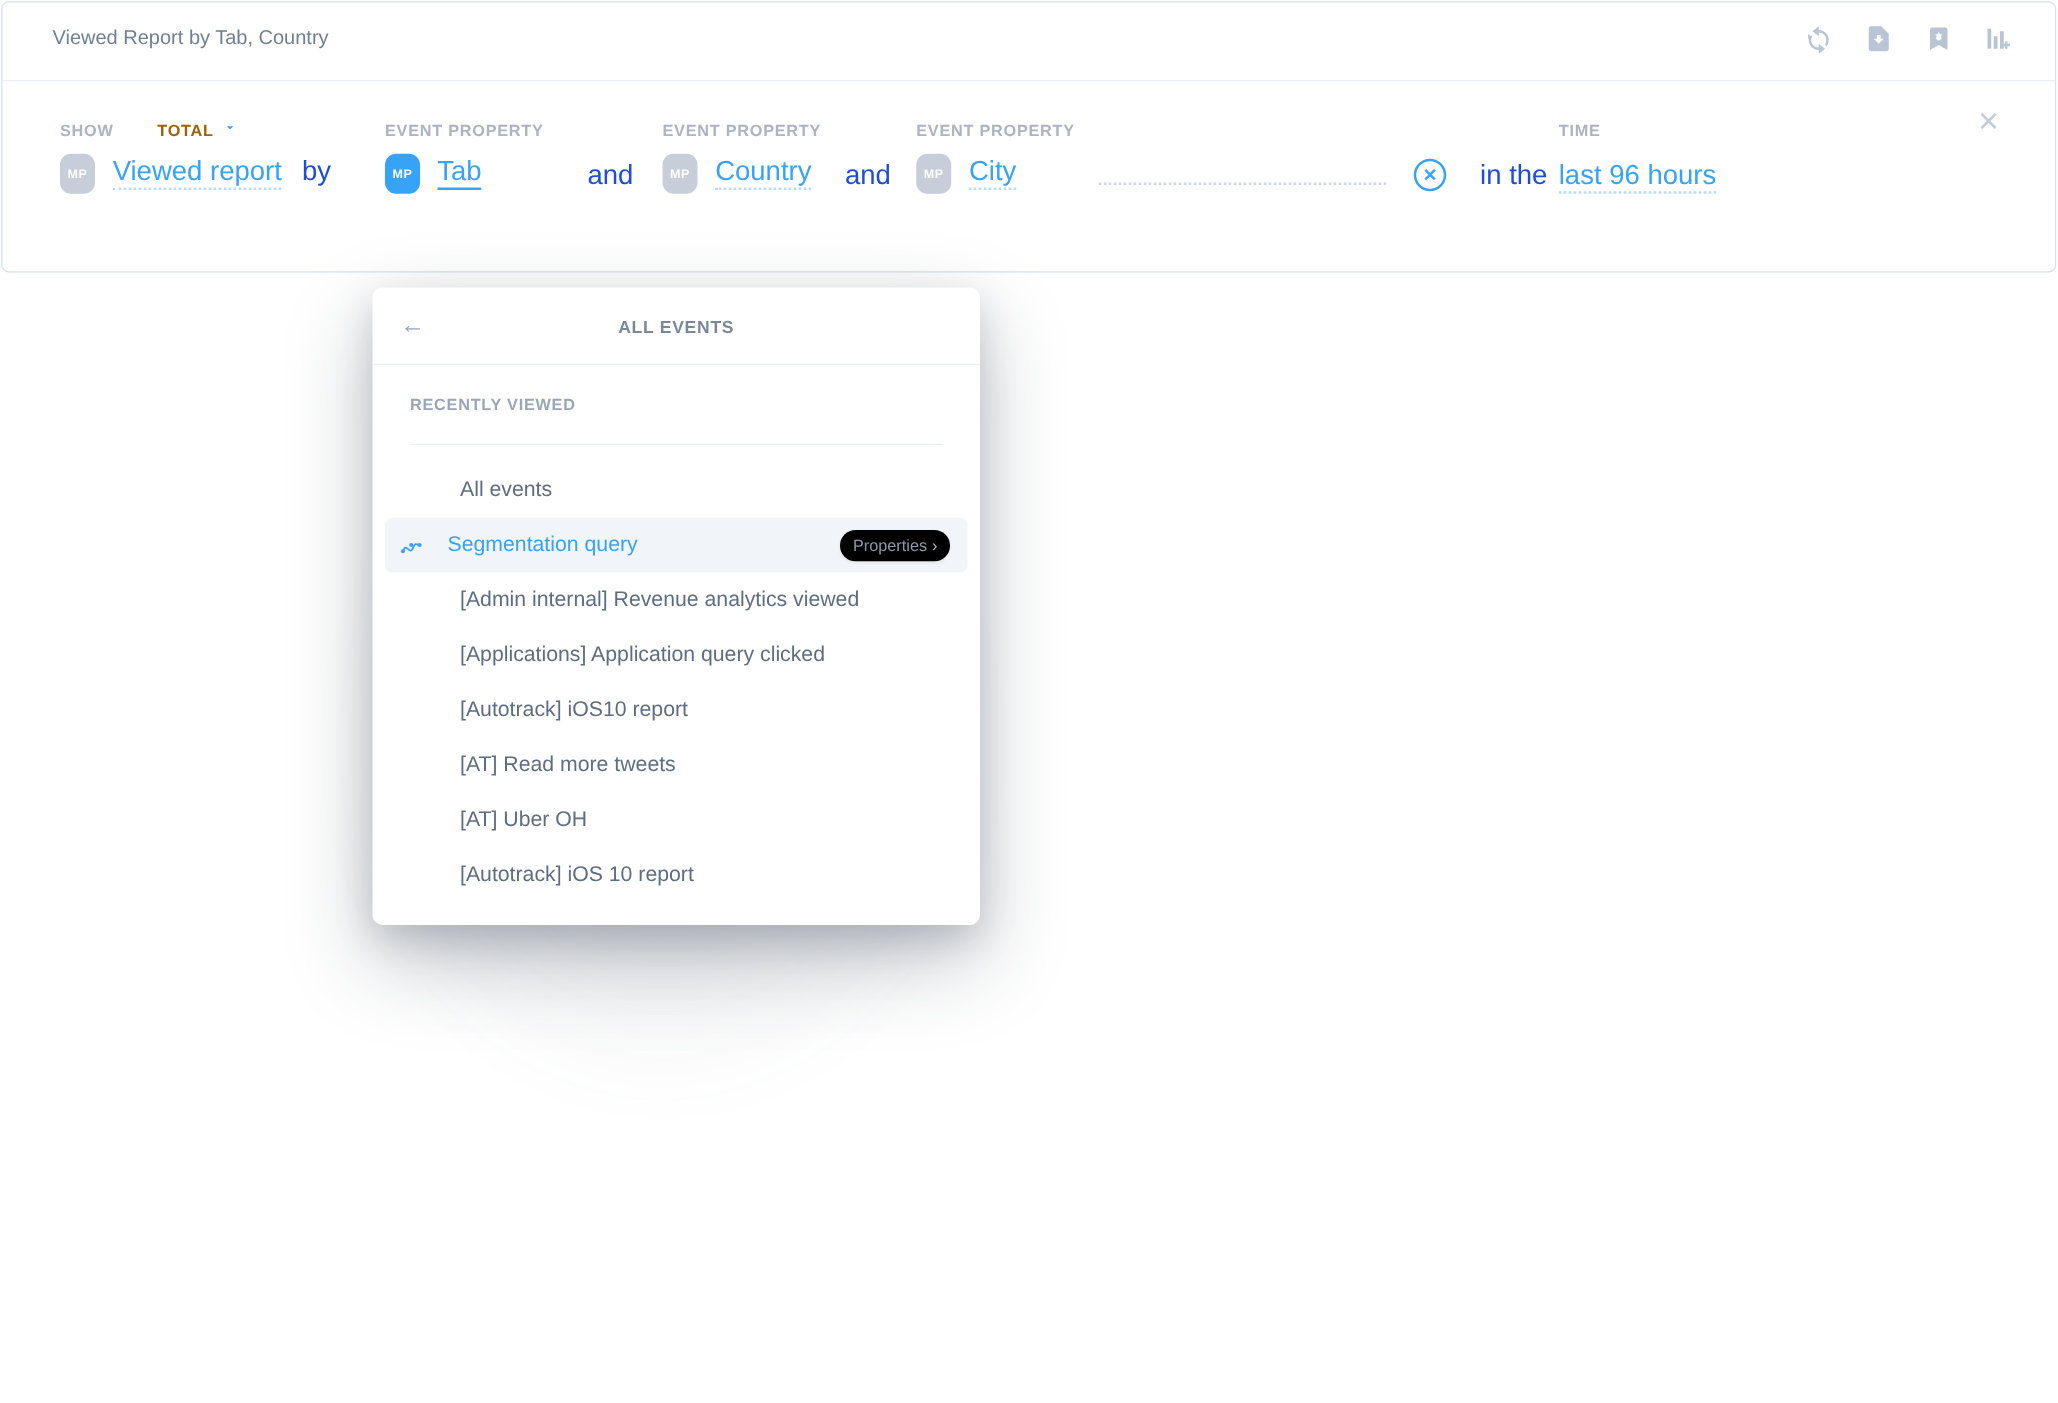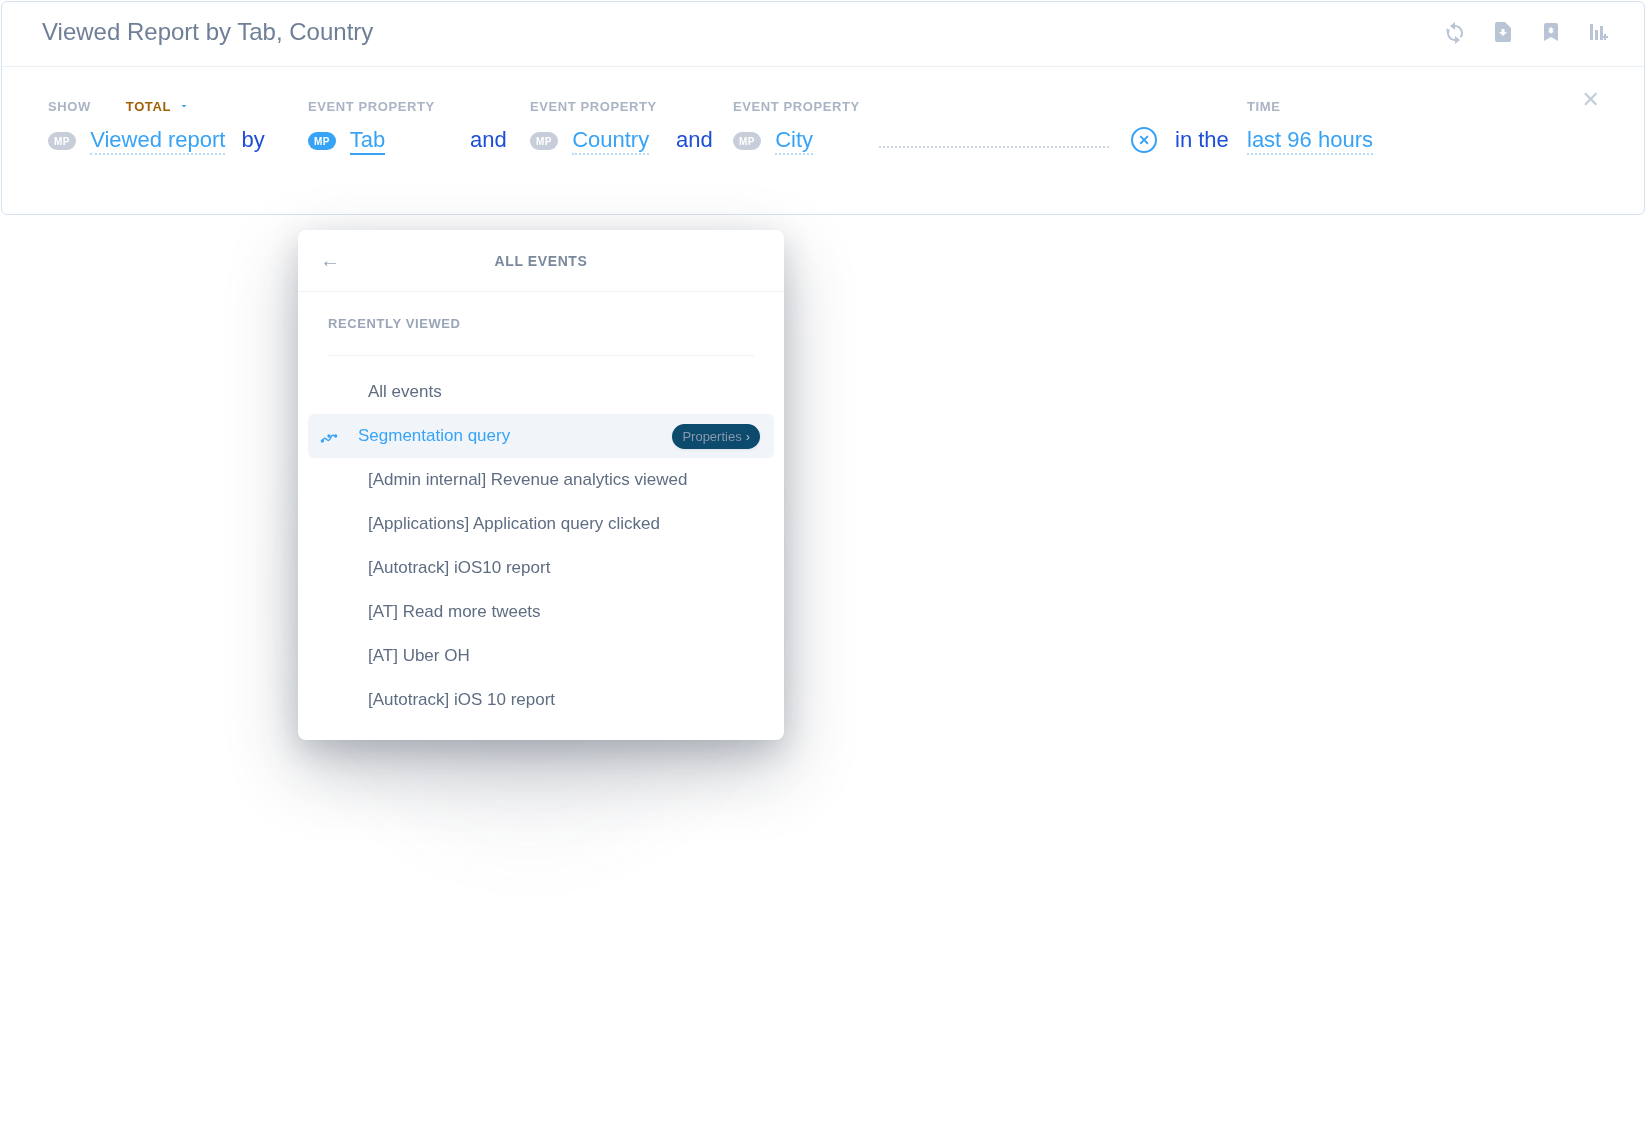--- a/index.html
+++ b/index.html
@@ -15,21 +15,21 @@
   }
 
   .panel-header {
     display: flex;
     align-items: center;
     justify-content: space-between;
     padding: 16px 32px 20px 40px;
     border-bottom: 1px solid #ebeef2;
   }
   .panel-title {
-    font-size: 24px;
+    font-size: 16px;
     color: #6e7f96;
     font-weight: 400;
   }
   .toolbar {
     display: flex;
     align-items: center;
     gap: 22px;
   }
   .tool-btn {
     width: 26px; height: 26px;
@@ -56,39 +56,39 @@
   .labels-row { margin-bottom: 10px; }
 
   .col-show  { flex: 0 0 260px; }
   .col-prop1 { flex: 0 0 162px; }
   .col-and1  { flex: 0 0 60px; }
   .col-prop2 { flex: 0 0 146px; }
   .col-and2  { flex: 0 0 57px; }
   .col-prop3 { flex: 0 0 146px; }
   .col-gap   { flex: 0 0 252px; }
   .col-xbtn  { flex: 0 0 44px; }
-  .col-inthe { flex: 0 0 72px; }
+  .col-inthe { flex: 0 0 72px; text-align: center; }
   .col-time  { flex: 0 0 160px; }
 
   .sec-label {
     font-size: 13px;
     letter-spacing: 0.6px;
     color: #aab4c4;
     font-weight: 700;
   }
   .sec-label.blue { color: #a16207; margin-left: 28px; }
   .show-lbl { display: inline-flex; align-items: center; gap: 7px; }
   .show-lbl .caret { color: #36a3f7; }
 
   .values-row { font-size: 22px; }
   .muted-word { color: #1d4ed8; font-size: 22px; font-weight: 400; }
 
   .mp-chip {
     display: inline-flex; align-items: center; justify-content: center;
-    height: 18px; padding: 0 6px;
+    height: 32px; padding: 0 6px;
     border-radius: 9px;
     font-size: 10px; font-weight: 800; letter-spacing: 0.5px;
     color: #fff;
     margin-right: 8px;
     position: relative; top: -2px;
   }
   .mp-chip.grey { background: #c7ced9; }
   .mp-chip.blue { background: #36a3f7; }
 
   .event-token, .prop-token, .time-token {
@@ -173,21 +173,21 @@
     width: 30px;
     color: #9aa6b8;
     display: inline-flex; justify-content: center;
     margin-right: 10px;
   }
   .dd-item.selected .dd-lead-icon { color: #36a3f7; }
   .dd-divider { height: 1px; background: #eef1f5; margin: 14px 30px; }
   .dd-pill {
     position: absolute; right: 14px;
     display: inline-flex; align-items: center; gap: 4px;
-    background: #0c4a6e;
+    background: #000000;
     border-radius: 14px;
     padding: 5px 10px;
     font-size: 13px;
     color: #8b98ab;
     box-shadow: 0 1px 3px rgba(0,0,0,0.08);
   }
   .dd-pill .chev { color: #b3bdcc; }
   .recent-wrap { padding: 0 0 4px 0; }
   .recent-item { padding-left: 70px; height: 40px; display:flex; align-items:center; font-size:17px; color:#5f6d82; cursor:pointer; }
   .star-icon svg, .path-icon svg { width: 20px; height: 20px; }

